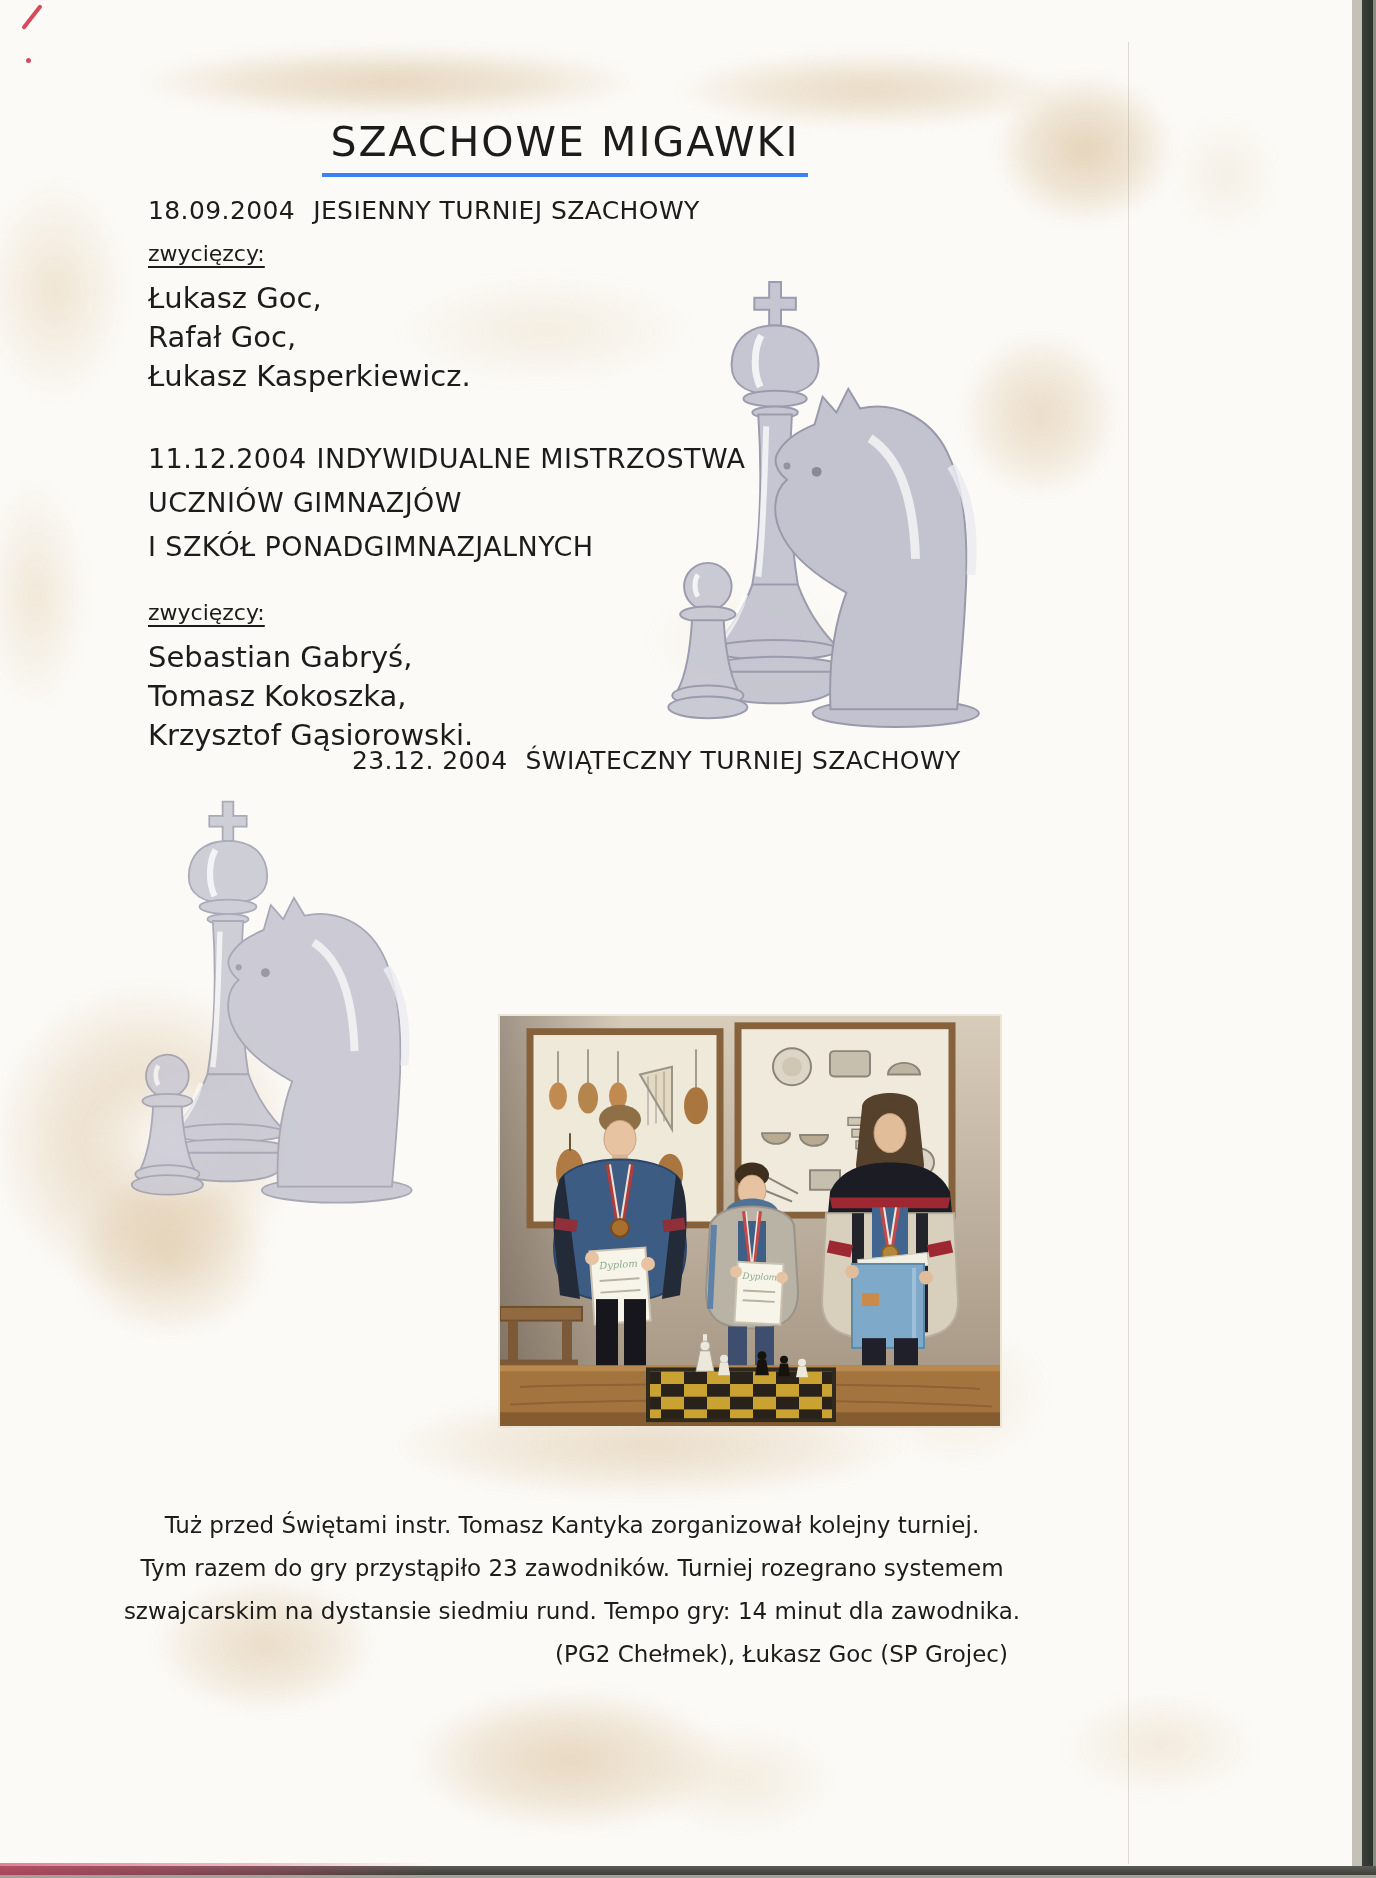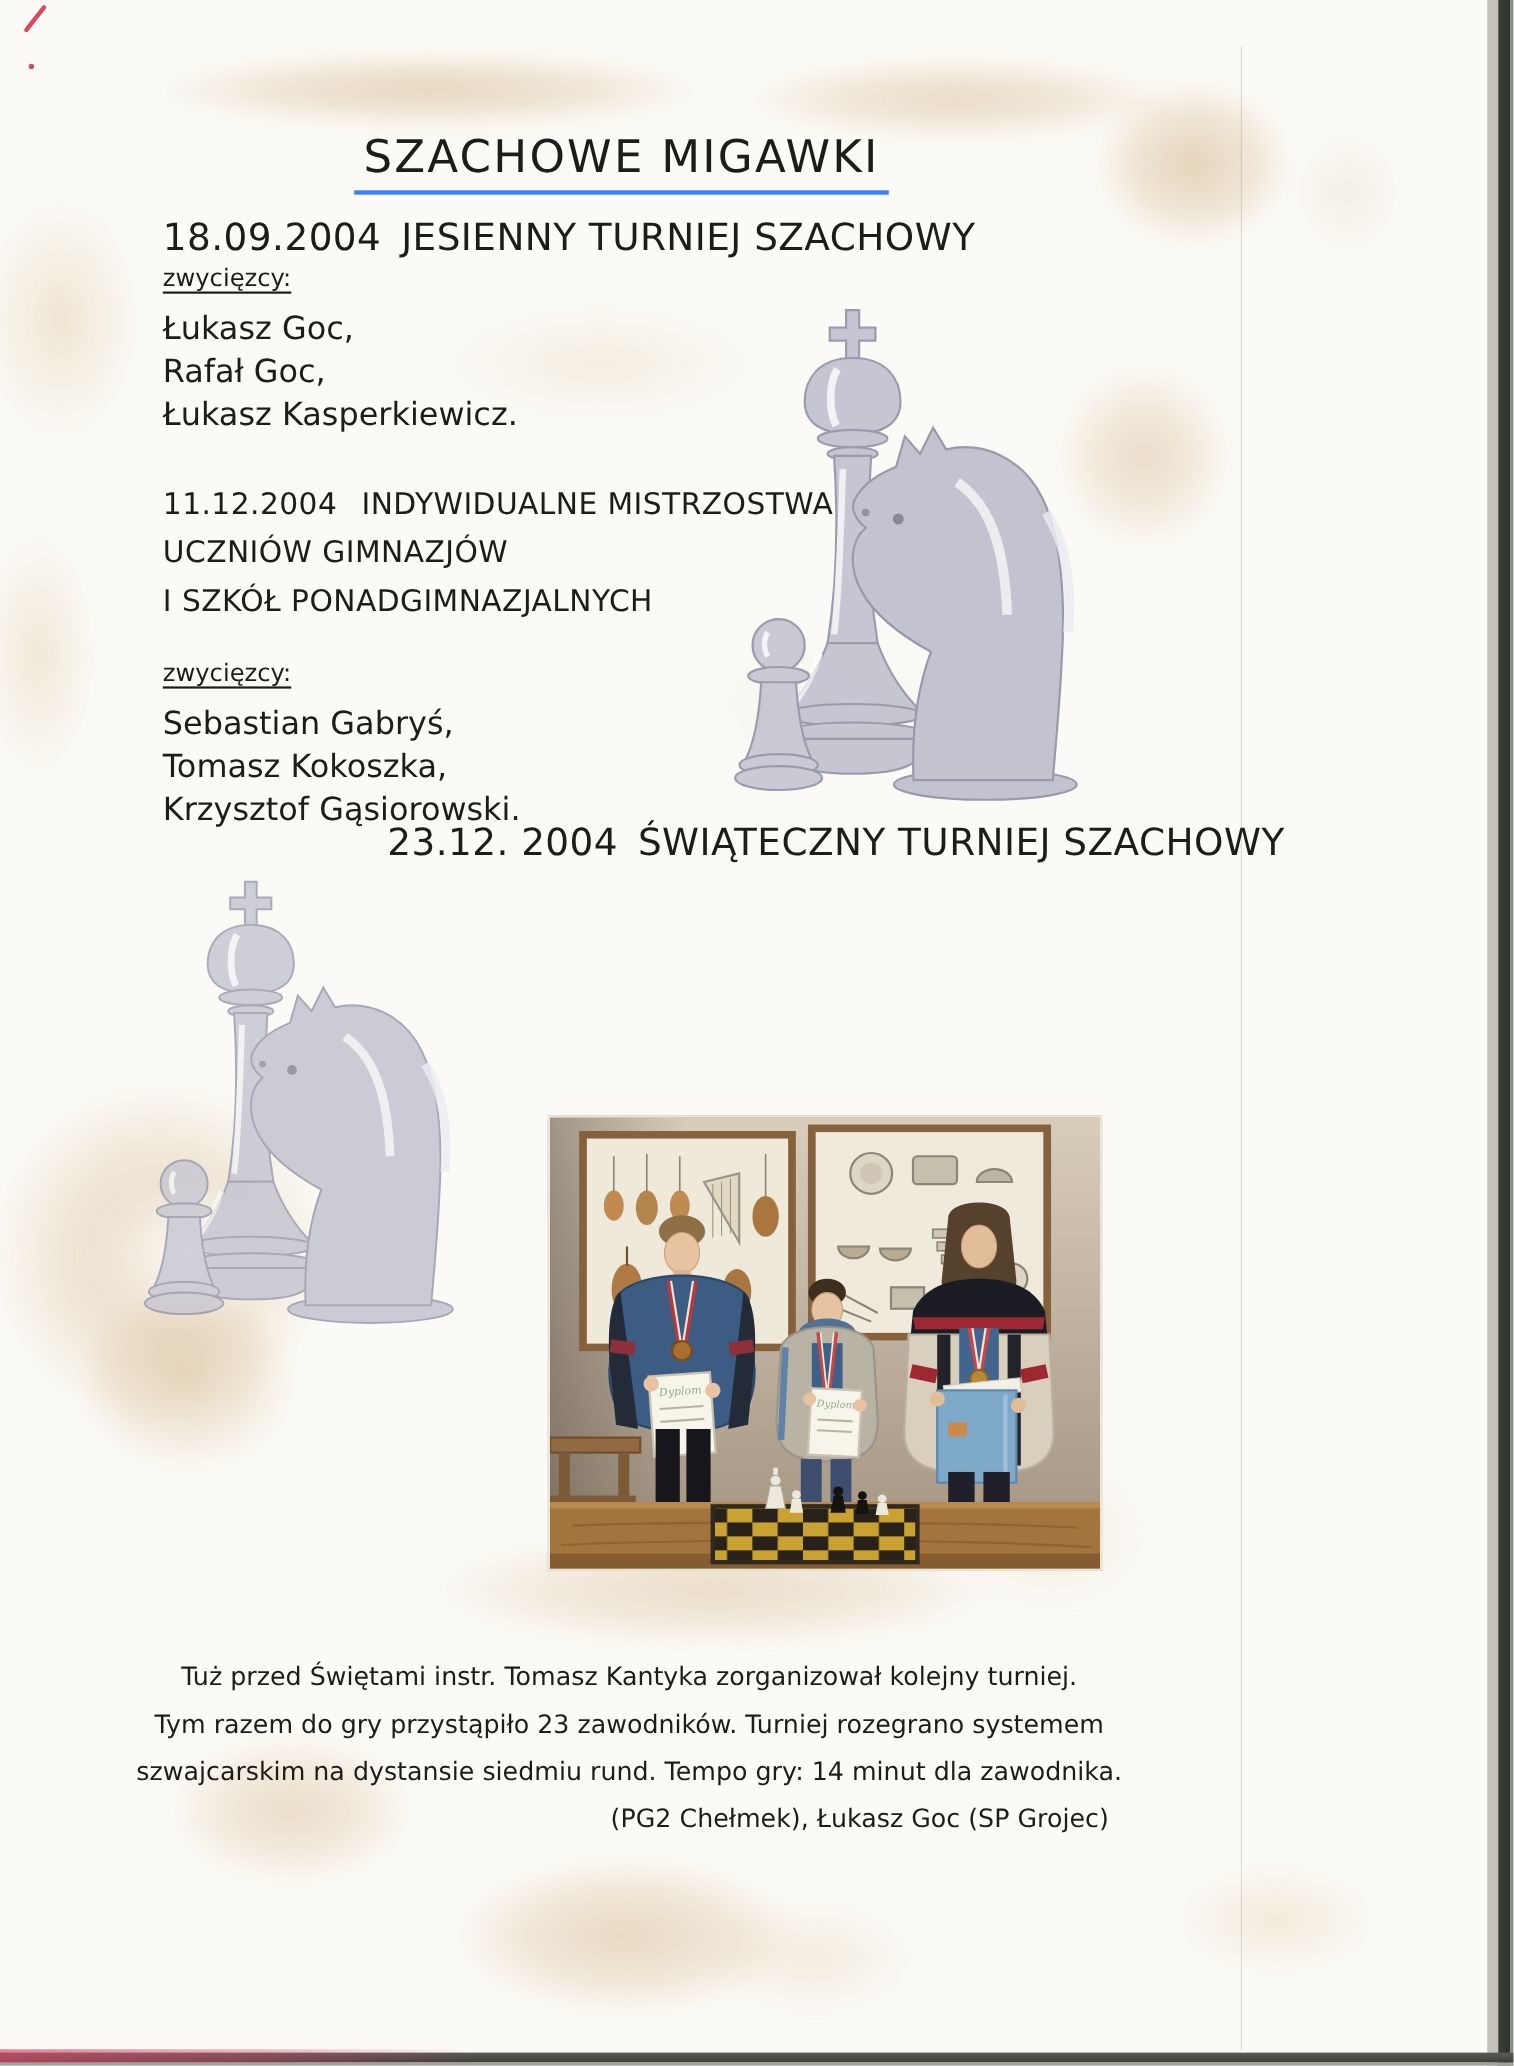--- a/index.html
+++ b/index.html
@@ -21,21 +21,21 @@
     position:absolute;border-radius:50%;
     background:radial-gradient(closest-side, rgba(255,255,255,0.9), rgba(255,255,255,0) 70%);
     filter:blur(6px);pointer-events:none;
   }
   
   .title-wrap{left:0;top:118px;width:1130px;text-align:center;}
   .title-wrap .t{
     display:inline-block;font-size:41px;font-weight:normal;letter-spacing:2px;
     border-bottom:4px solid #3b82f6;padding:0 8px 7px 8px;
   }
-  .h-row{font-size:34px;letter-spacing:0.4px;white-space:nowrap;}
+  .h-row{font-size:25px;letter-spacing:0.4px;white-space:nowrap;}
   .h-row .date{margin-right:18px;}
   .winners-label{
     font-size:22px;text-decoration:underline;text-underline-offset:5px;
     text-decoration-thickness:2px;
   }
   .win-list div{font-size:29px;line-height:39px;}
   .h-lines div{font-size:27px;line-height:44px;letter-spacing:0.4px;white-space:nowrap;}
   .caption{
     left:122px;top:1476px;width:900px;font-size:23px;line-height:43px;text-align:center;margin-top:28px;
   }
@@ -137,21 +137,21 @@
 </div>
 <div class="abs winners-label" style="left:148px;top:241px;">zwycięzcy:</div>
 <div class="abs win-list" style="left:148px;top:279px;">
   <div>Łukasz Goc,</div>
   <div>Rafał Goc,</div>
   <div>Łukasz Kasperkiewicz.</div>
 </div>
 
 <div class="abs h-lines" style="left:148px;top:437px;">
   <div>
-    <span class="date" style="margin-right:22px;">11.12.2004</span><span>INDYWIDUALNE MISTRZOSTWA</span>
+    <span class="date" style="margin-right:10px;">11.12.2004</span><span>INDYWIDUALNE MISTRZOSTWA</span>
   </div>
   <div>UCZNIÓW GIMNAZJÓW</div>
   <div>I SZKÓŁ PONADGIMNAZJALNYCH</div>
 </div>
 <div class="abs winners-label" style="left:148px;top:600px;">zwycięzcy:</div>
 <div class="abs win-list" style="left:148px;top:638px;">
   <div>Sebastian Gabryś,</div>
   <div>Tomasz Kokoszka,</div>
   <div>Krzysztof Gąsiorowski.</div>
 </div>

